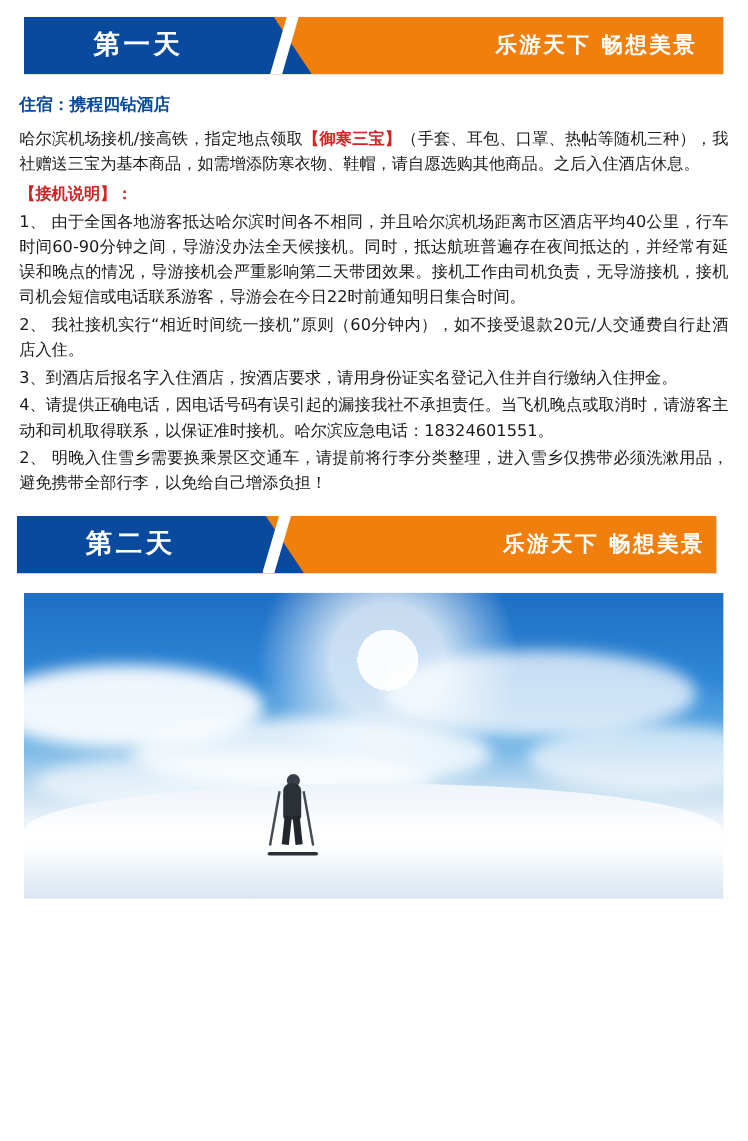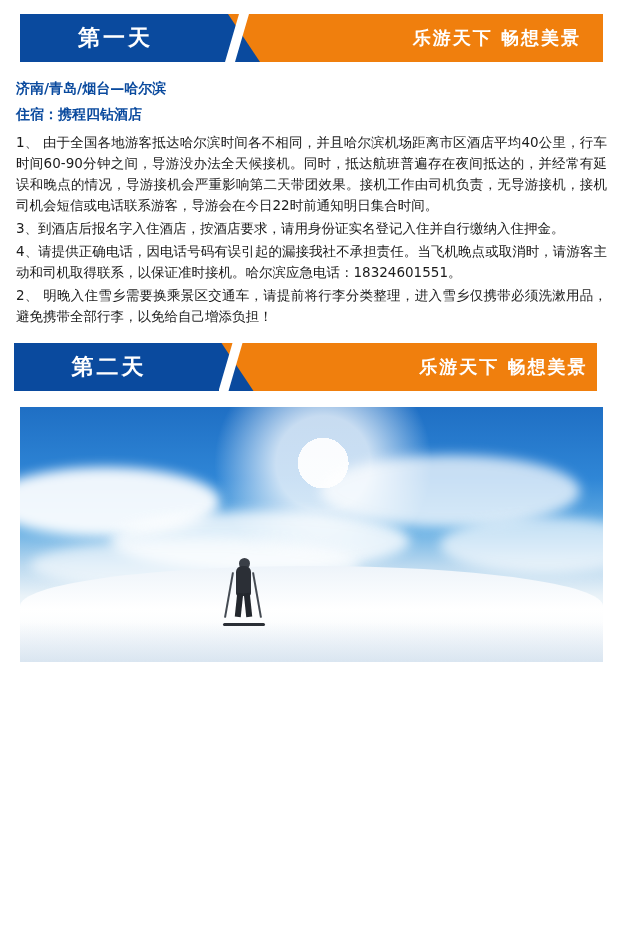--- a/index.html
+++ b/index.html
@@ -216,25 +216,27 @@
   <div class="day-banner">
     <div class="banner-orange"></div>
     <div class="banner-blue"></div>
     <div class="banner-white-slash"></div>
     <div class="banner-title">第一天</div>
     <div class="banner-slogan">乐游天下 畅想美景</div>
   </div>
 
   <div class="content">
 
-    <div class="route">济南/青岛/烟台—哈尔滨</div>
     <div class="hotel">住宿：携程四钻酒店</div>
 
-
+    <p class="para"><span>哈尔滨机场接机/接高铁，指定地点领取</span><span class="red">【御寒三宝】</span><span>（手套、耳包、口罩、热帖等随机三种），我社赠送三宝为基本商品，如需增添防寒衣物、鞋帽，请自愿选购其他商品。之后入住酒店休息。</span></p>
+
+    <div class="section-head">【接机说明】：</div>
     <p class="numbered">1、 由于全国各地游客抵达哈尔滨时间各不相同，并且哈尔滨机场距离市区酒店平均40公里，行车时间60-90分钟之间，导游没办法全天候接机。同时，抵达航班普遍存在夜间抵达的，并经常有延误和晚点的情况，导游接机会严重影响第二天带团效果。接机工作由司机负责，无导游接机，接机司机会短信或电话联系游客，导游会在今日22时前通知明日集合时间。</p>
+    <p class="numbered">2、 我社接机实行“相近时间统一接机”原则（60分钟内），如不接受退款20元/人交通费自行赴酒店入住。</p>
     <p class="numbered">3、到酒店后报名字入住酒店，按酒店要求，请用身份证实名登记入住并自行缴纳入住押金。</p>
     <p class="numbered">4、请提供正确电话，因电话号码有误引起的漏接我社不承担责任。当飞机晚点或取消时，请游客主动和司机取得联系，以保证准时接机。哈尔滨应急电话：18324601551。</p>
 
     <p class="numbered">2、 明晚入住雪乡需要换乘景区交通车，请提前将行李分类整理，进入雪乡仅携带必须洗漱用品，避免携带全部行李，以免给自己增添负担！</p>
   </div>
 
   <div class="day-banner" style="margin-top:16px;padding-left:13px;">
     <div class="banner-orange"></div>
     <div class="banner-blue"></div>
     <div class="banner-white-slash"></div>

